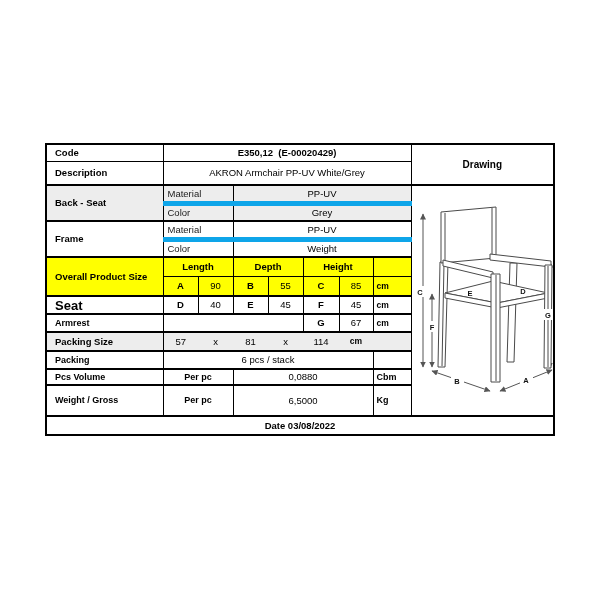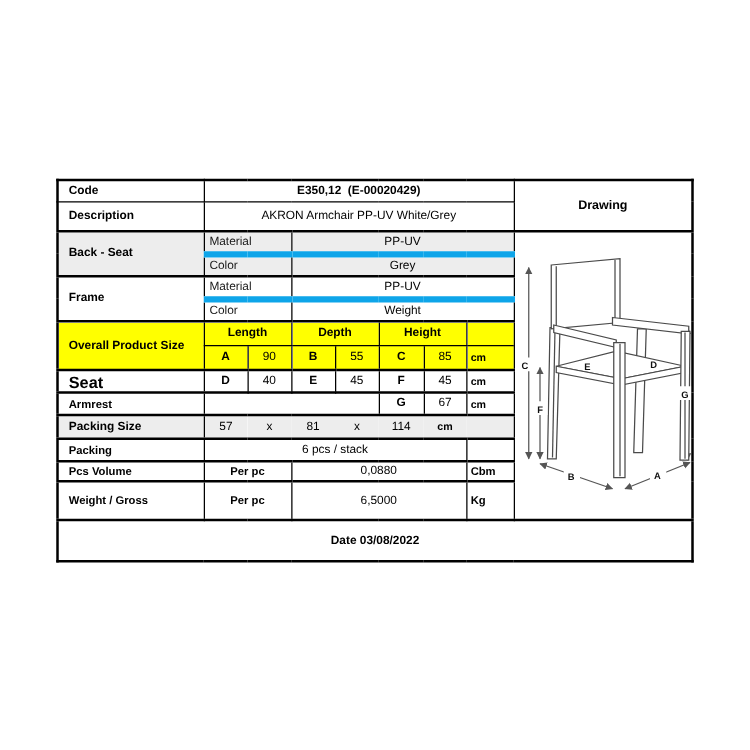--- a/index.html
+++ b/index.html
@@ -195,18 +195,18 @@
       <td class="unit" style="font-size:9px">Cbm</td>
     </tr>
 
     <tr class="tt" style="height:31px">
       <td class="lb" style="font-size:9px">Weight / Gross</td>
       <td class="c bld" colspan="2" style="font-size:9px">Per pc</td>
       <td class="c" colspan="4">6,5000</td>
       <td class="unit" style="font-size:9px">Kg</td>
     </tr>
 
-    <tr class="tt" style="height:33px">
+    <tr class="tt" style="height:19px">
       <td class="c bld" colspan="9">Date 03/08/2022</td>
     </tr>
   </tbody>
     </table>
 </div>
 
 </body></html>

